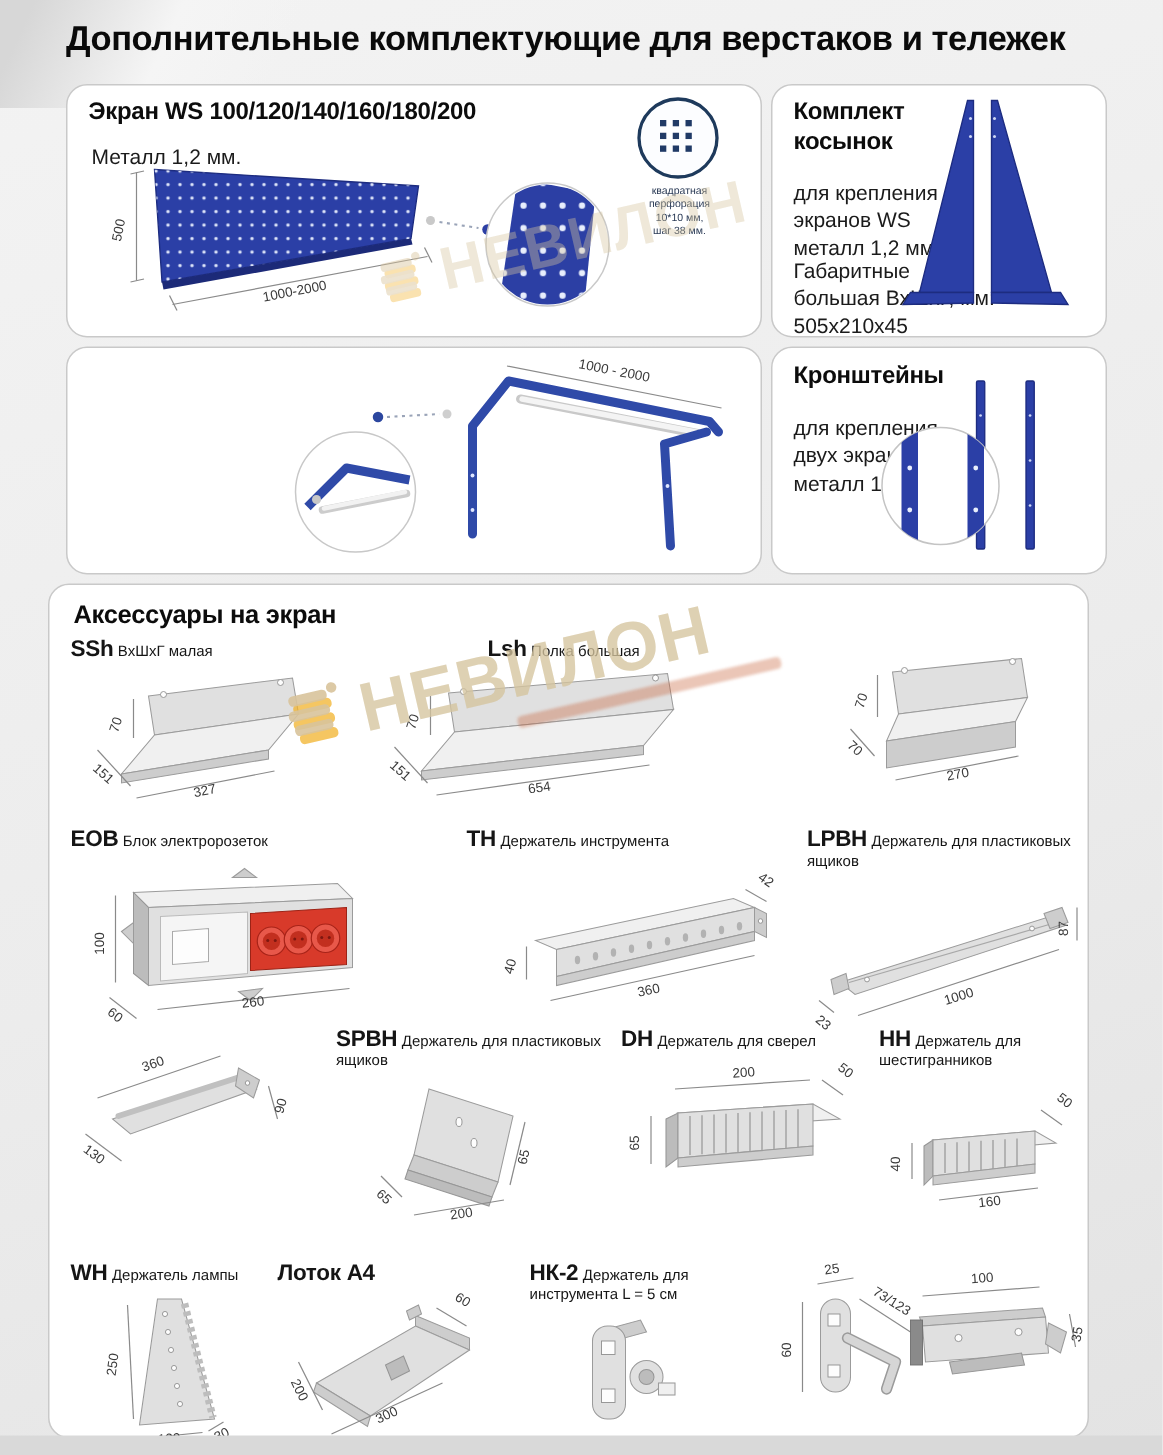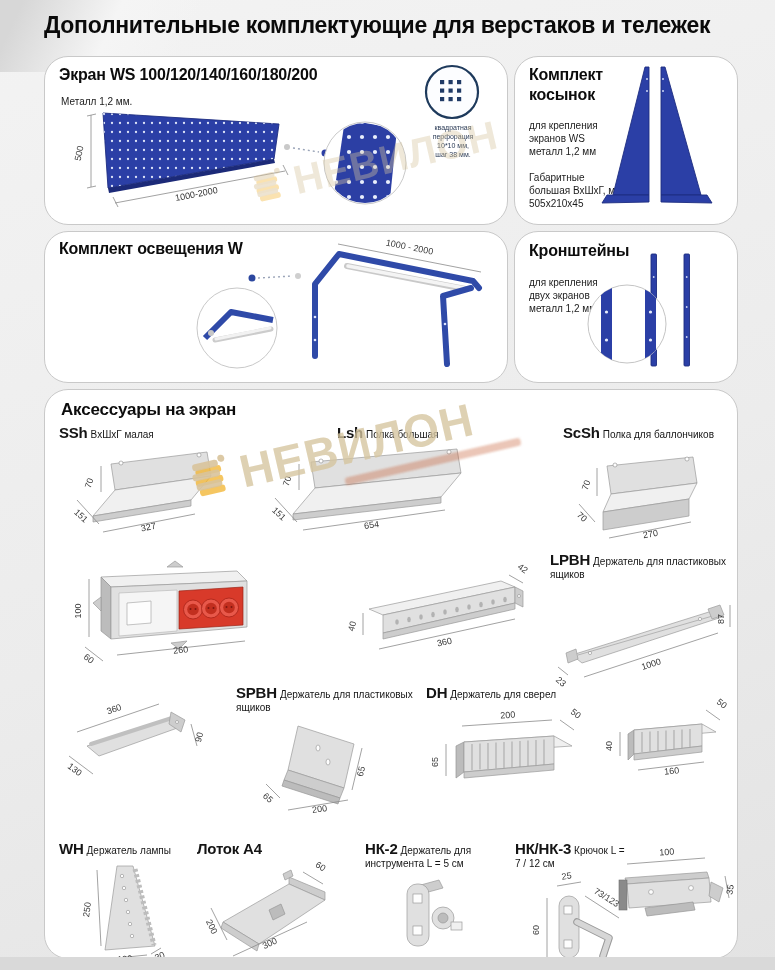--- a/index.html
+++ b/index.html
@@ -4,24 +4,24 @@
 <style>
   html,body{margin:0;padding:0;background:#e9e9e9}
   .page{position:relative;width:775px;height:970px;overflow:hidden;
         background:linear-gradient(160deg,#f3f3f3 0%,#ececec 55%,#e3e3e3 100%);
         font-family:"Liberation Sans",sans-serif;color:#111}
   .corner-shade{position:absolute;left:0;top:0;width:260px;height:72px;
         background:linear-gradient(115deg,#d7d7d7 8%,#f5f5f5 42%,rgba(255,255,255,0) 70%)}
   .bottom-strip{position:absolute;left:0;top:957px;width:775px;height:13px;background:#d9d9d9}
   h1.page-title{position:absolute;left:44px;top:12px;margin:0;font-size:23px;font-weight:800;
         letter-spacing:-.3px;color:#0a0a0a}
-  .card{position:absolute;background:#fff;border:1.5px solid #c9c9c9;border-radius:24px;overflow:hidden}
+  .card{position:absolute;background:#fff;border:1.5px solid #c9c9c9;border-radius:14px;overflow:hidden}
   .card h2{margin:0;font-size:16px;font-weight:800;color:#0c0c0c;letter-spacing:-.2px}
   .preline{white-space:pre-line}
-  .desc{font-size:10px;line-height:1.32;color:#1b1b1b}
+  .desc{font-size:14px;line-height:1.32;color:#1b1b1b}
   .abs{position:absolute}
   
   .f1{fill:#f0f0f0;stroke:#9b9b9b;stroke-width:.7}
   .f2{fill:#e0e0e0;stroke:#9b9b9b;stroke-width:.7}
   .f3{fill:#cdcdcd;stroke:#9b9b9b;stroke-width:.7}
   .f4{fill:#bcbcbc;stroke:#969696;stroke-width:.7}
   .hole{fill:#fdfdfd;stroke:#8f8f8f;stroke-width:.6}
   .dl{stroke:#8a8a8a;stroke-width:.8;fill:none}
   .dim{font-size:9px;fill:#3a3a3a;font-family:"Liberation Sans",sans-serif}
   .blue{fill:#2b3fa6;stroke:#1d2c80;stroke-width:.9}
@@ -122,21 +122,20 @@
       <polygon class="blue" points="62,4 66,4 102,132 62,132"></polygon>
       <polygon class="blue" points="62,132 108,132 113,140 62,139"></polygon>
       <circle cx="48" cy="16" r="1" fill="#cdd6f3"></circle>
         <circle cx="48" cy="28" r="1" fill="#cdd6f3"></circle>
       <circle cx="64" cy="16" r="1" fill="#cdd6f3"></circle>
         <circle cx="64" cy="28" r="1" fill="#cdd6f3"></circle>
     </svg>
   </section>
 
   <section class="card" style="left:44px;top:231px;width:462px;height:150px">
-    <h2 class="abs" style="left:14px;top:8px">Комплект освещения W</h2>
     <svg class="abs" style="left:0;top:0" width="462" height="150" viewBox="0 0 462 150">
       <g>
         <line class="dl" x1="293" y1="12" x2="436" y2="40"></line>
         <text class="dim" x="364" y="18" text-anchor="middle" transform="rotate(11 364 18)">1000 - 2000</text>
       </g>
       <g>
         <path class="blueln" d="M270,124 L270,52 L294,22 L428,49 L434,56"></path>
         <line x1="302" y1="34" x2="420" y2="57" stroke="#c9c9c9" stroke-width="6" stroke-linecap="round"></line>
         <line x1="303" y1="34" x2="419" y2="56" stroke="#f4f4f4" stroke-width="3.6" stroke-linecap="round"></line>
         <path class="blueln" d="M426,56 L398,64 L402,132" stroke-width="5.5"></path>
@@ -187,21 +186,21 @@
           <rect x="130" y="54" width="11" height="78" fill="#2b3fa6"></rect>
           <circle cx="91.5" cy="80" r="1.6" fill="#e8eefc"></circle>
             <circle cx="91.5" cy="108" r="1.6" fill="#e8eefc"></circle>
           <circle cx="135.5" cy="80" r="1.6" fill="#e8eefc"></circle>
             <circle cx="135.5" cy="108" r="1.6" fill="#e8eefc"></circle>
         </g>
       </g>
     </svg>
   </section>
 
-  <section class="card" style="left:44px;top:389px;width:692px;height:568px">
+  <section class="card" style="left:32px;top:389px;width:692px;height:568px">
     <h2 class="abs" style="left:16px;top:10px;font-size:17px">Аксессуары на экран</h2>
 
     <div class="acc" style="left:14px;top:34px;width:200px">
       <div class="acc-head"><b>SSh</b><span>ВхШхГ малая</span></div>
       <svg width="200" height="105" viewBox="0 0 200 105">
         <polygon class="f2" points="52,22 148,10 152,34 56,48"></polygon>
         <circle class="hole" cx="62" cy="21" r="2"></circle>
           <circle class="hole" cx="140" cy="13" r="2"></circle>
         <polygon class="f1" points="56,48 152,34 132,58 34,74"></polygon>
         <polygon class="f3" points="34,74 132,58 132,64 34,80"></polygon>
@@ -225,37 +224,37 @@
         <line class="dl" x1="42" y1="22" x2="42" y2="48"></line>
           <text class="dim" x="33" y="40" text-anchor="middle" transform="rotate(-72 33 40)">70</text>
         <line class="dl" x1="18" y1="56" x2="40" y2="80"></line>
           <text class="dim" x="20" y="74" text-anchor="middle" transform="rotate(42 20 74)">151</text>
         <line class="dl" x1="46" y1="88" x2="188" y2="68"></line>
           <text class="dim" x="115" y="86" text-anchor="middle" transform="rotate(-8 115 86)">654</text>
       </svg>
     </div>
 
     <div class="acc" style="left:518px;top:34px;width:172px">
-      <div class="acc-head"><b>ScSh</b><span>Полка для баллончиков</span></div>
       <svg width="172" height="105" viewBox="0 0 172 105">
         <polygon class="f2" points="44,24 130,15 134,41 48,52"></polygon>
         <circle class="hole" cx="52" cy="23" r="2"></circle>
           <circle class="hole" cx="124" cy="17" r="2"></circle>
         <polygon class="f1" points="48,52 134,41 126,57 40,70"></polygon>
         <polygon class="f3" points="40,70 126,57 126,74 40,88"></polygon>
         <line class="dl" x1="34" y1="26" x2="34" y2="54"></line>
           <text class="dim" x="26" y="44" text-anchor="middle" transform="rotate(-72 26 44)">70</text>
         <line class="dl" x1="16" y1="62" x2="32" y2="80"></line>
           <text class="dim" x="17" y="77" text-anchor="middle" transform="rotate(42 17 77)">70</text>
         <line class="dl" x1="46" y1="96" x2="128" y2="80"></line>
           <text class="dim" x="88" y="95" text-anchor="middle" transform="rotate(-10 88 95)">270</text>
       </svg>
     </div>
 
     <div class="acc" style="left:14px;top:161px;width:210px">
+      <div class="acc-head"><b>EOB</b><span>Блок электророзеток</span></div>
       <svg width="210" height="125" viewBox="0 0 210 125">
         <polygon class="f1" points="42,26 178,20 188,30 52,36"></polygon>
         <polygon class="f4" points="42,26 52,36 52,88 42,80"></polygon>
         <polygon class="f2" points="52,36 188,30 188,76 52,88"></polygon>
         <polygon points="108,16 116,10 124,16" class="f3"></polygon>
         <polygon points="34,52 42,46 42,60" class="f3"></polygon>
         <polygon points="112,92 120,98 128,90" class="f3"></polygon>
         <polygon points="60,42 118,39 118,80 60,85" fill="#f5f5f5" stroke="#bbb" stroke-width=".7"></polygon>
         <polygon points="68,52 92,50 92,72 68,74" fill="#fdfdfd" stroke="#aaa" stroke-width=".7"></polygon>
         <polygon points="120,40 184,36 184,74 120,78" fill="#d83a2a" stroke="#9c2316" stroke-width=".7"></polygon>
@@ -276,20 +275,21 @@
         <line class="dl" x1="30" y1="28" x2="30" y2="86"></line>
           <text class="dim" x="22" y="60" text-anchor="middle" transform="rotate(-90 22 60)">100</text>
         <line class="dl" x1="26" y1="96" x2="44" y2="110"></line>
           <text class="dim" x="28" y="110" text-anchor="middle" transform="rotate(38 28 110)">60</text>
         <line class="dl" x1="58" y1="104" x2="186" y2="90"></line>
           <text class="dim" x="122" y="102" text-anchor="middle" transform="rotate(-6 122 102)">260</text>
       </svg>
     </div>
 
     <div class="acc" style="left:278px;top:161px;width:215px">
+      <div class="acc-head"><b>TH</b><span>Держатель инструмента</span></div>
       <svg width="215" height="125" viewBox="0 0 215 125">
         <polygon class="f1" points="46,58 178,30 192,36 60,64"></polygon>
         <polygon class="f2" points="60,64 192,36 192,52 60,82"></polygon>
         <polygon class="f3" points="60,82 192,52 192,58 60,88"></polygon>
         <polygon class="f3" points="192,36 200,40 200,56 192,52"></polygon>
         <circle class="hole" cx="196" cy="45" r="1.5"></circle>
         <g fill="#b2b2b2">
           <ellipse cx="74" cy="71" rx="1.8" ry="2.8"></ellipse>
             <ellipse cx="86" cy="68.5" rx="1.8" ry="2.8"></ellipse>
             <ellipse cx="98" cy="66" rx="1.8" ry="2.8"></ellipse>
@@ -382,20 +382,21 @@
         <line class="dl" x1="36" y1="24" x2="126" y2="18"></line>
           <text class="dim" x="82" y="16" text-anchor="middle" transform="rotate(-4 82 16)">200</text>
         <line class="dl" x1="134" y1="18" x2="148" y2="28"></line>
           <text class="dim" x="148" y="14" text-anchor="middle" transform="rotate(38 148 14)">50</text>
         <line class="dl" x1="20" y1="42" x2="20" y2="74"></line>
           <text class="dim" x="12" y="60" text-anchor="middle" transform="rotate(-90 12 60)">65</text>
       </svg>
     </div>
 
     <div class="acc" style="left:553px;top:294px;width:136px">
+      <div class="acc-head"><b>HH</b><span>Держатель для шестигранников</span></div>
       <svg width="136" height="100" viewBox="0 0 136 100">
         <polygon class="f1" points="36,46 104,40 118,48 50,54"></polygon>
         <polygon class="f4" points="30,50 36,46 36,70 30,76"></polygon>
         <polygon class="f2" points="36,46 104,40 104,62 36,70"></polygon>
         <g stroke="#a5a5a5" stroke-width="1">
           <line x1="44" y1="48" x2="44" y2="68"></line>
             <line x1="52" y1="47.5" x2="52" y2="67.5"></line>
             <line x1="60" y1="47" x2="60" y2="67"></line>
             <line x1="68" y1="46.5" x2="68" y2="66.5"></line>
             <line x1="76" y1="46" x2="76" y2="66"></line>
@@ -458,21 +459,20 @@
         <rect class="f2" x="42" y="14" width="22" height="62" rx="10"></rect>
         <rect class="hole" x="48" y="24" width="9" height="9"></rect>
         <rect class="hole" x="48" y="56" width="9" height="9"></rect>
         <circle class="f2" cx="78" cy="48" r="11"></circle>
         <circle class="f4" cx="78" cy="48" r="5"></circle>
         <rect class="f1" x="86" y="52" width="11" height="8"></rect>
       </svg>
     </div>
 
     <div class="acc" style="left:470px;top:450px;width:116px">
-      <div class="acc-head"><b>НК/НК-3</b><span>Крючок L = 7 / 12 см</span></div>
       <svg width="116" height="100" viewBox="0 0 116 100">
         <rect class="f2" x="44" y="26" width="20" height="62" rx="10"></rect>
         <rect class="hole" x="49" y="36" width="8" height="8"></rect>
         <rect class="hole" x="49" y="70" width="8" height="8"></rect>
         <path d="M62,52 L94,68 L88,86" stroke="#9a9a9a" stroke-width="7.5" fill="none" stroke-linejoin="round" stroke-linecap="round"></path>
         <path d="M62,52 L94,68 L88,86" stroke="#d6d6d6" stroke-width="5.5" fill="none" stroke-linejoin="round" stroke-linecap="round"></path>
         <line class="dl" x1="42" y1="16" x2="66" y2="12"></line>
           <text class="dim" x="52" y="9" text-anchor="middle" transform="rotate(-8 52 9)">25</text>
         <line class="dl" x1="70" y1="26" x2="104" y2="48"></line>
           <text class="dim" x="90" y="30" text-anchor="middle" transform="rotate(32 90 30)">73/123</text>

